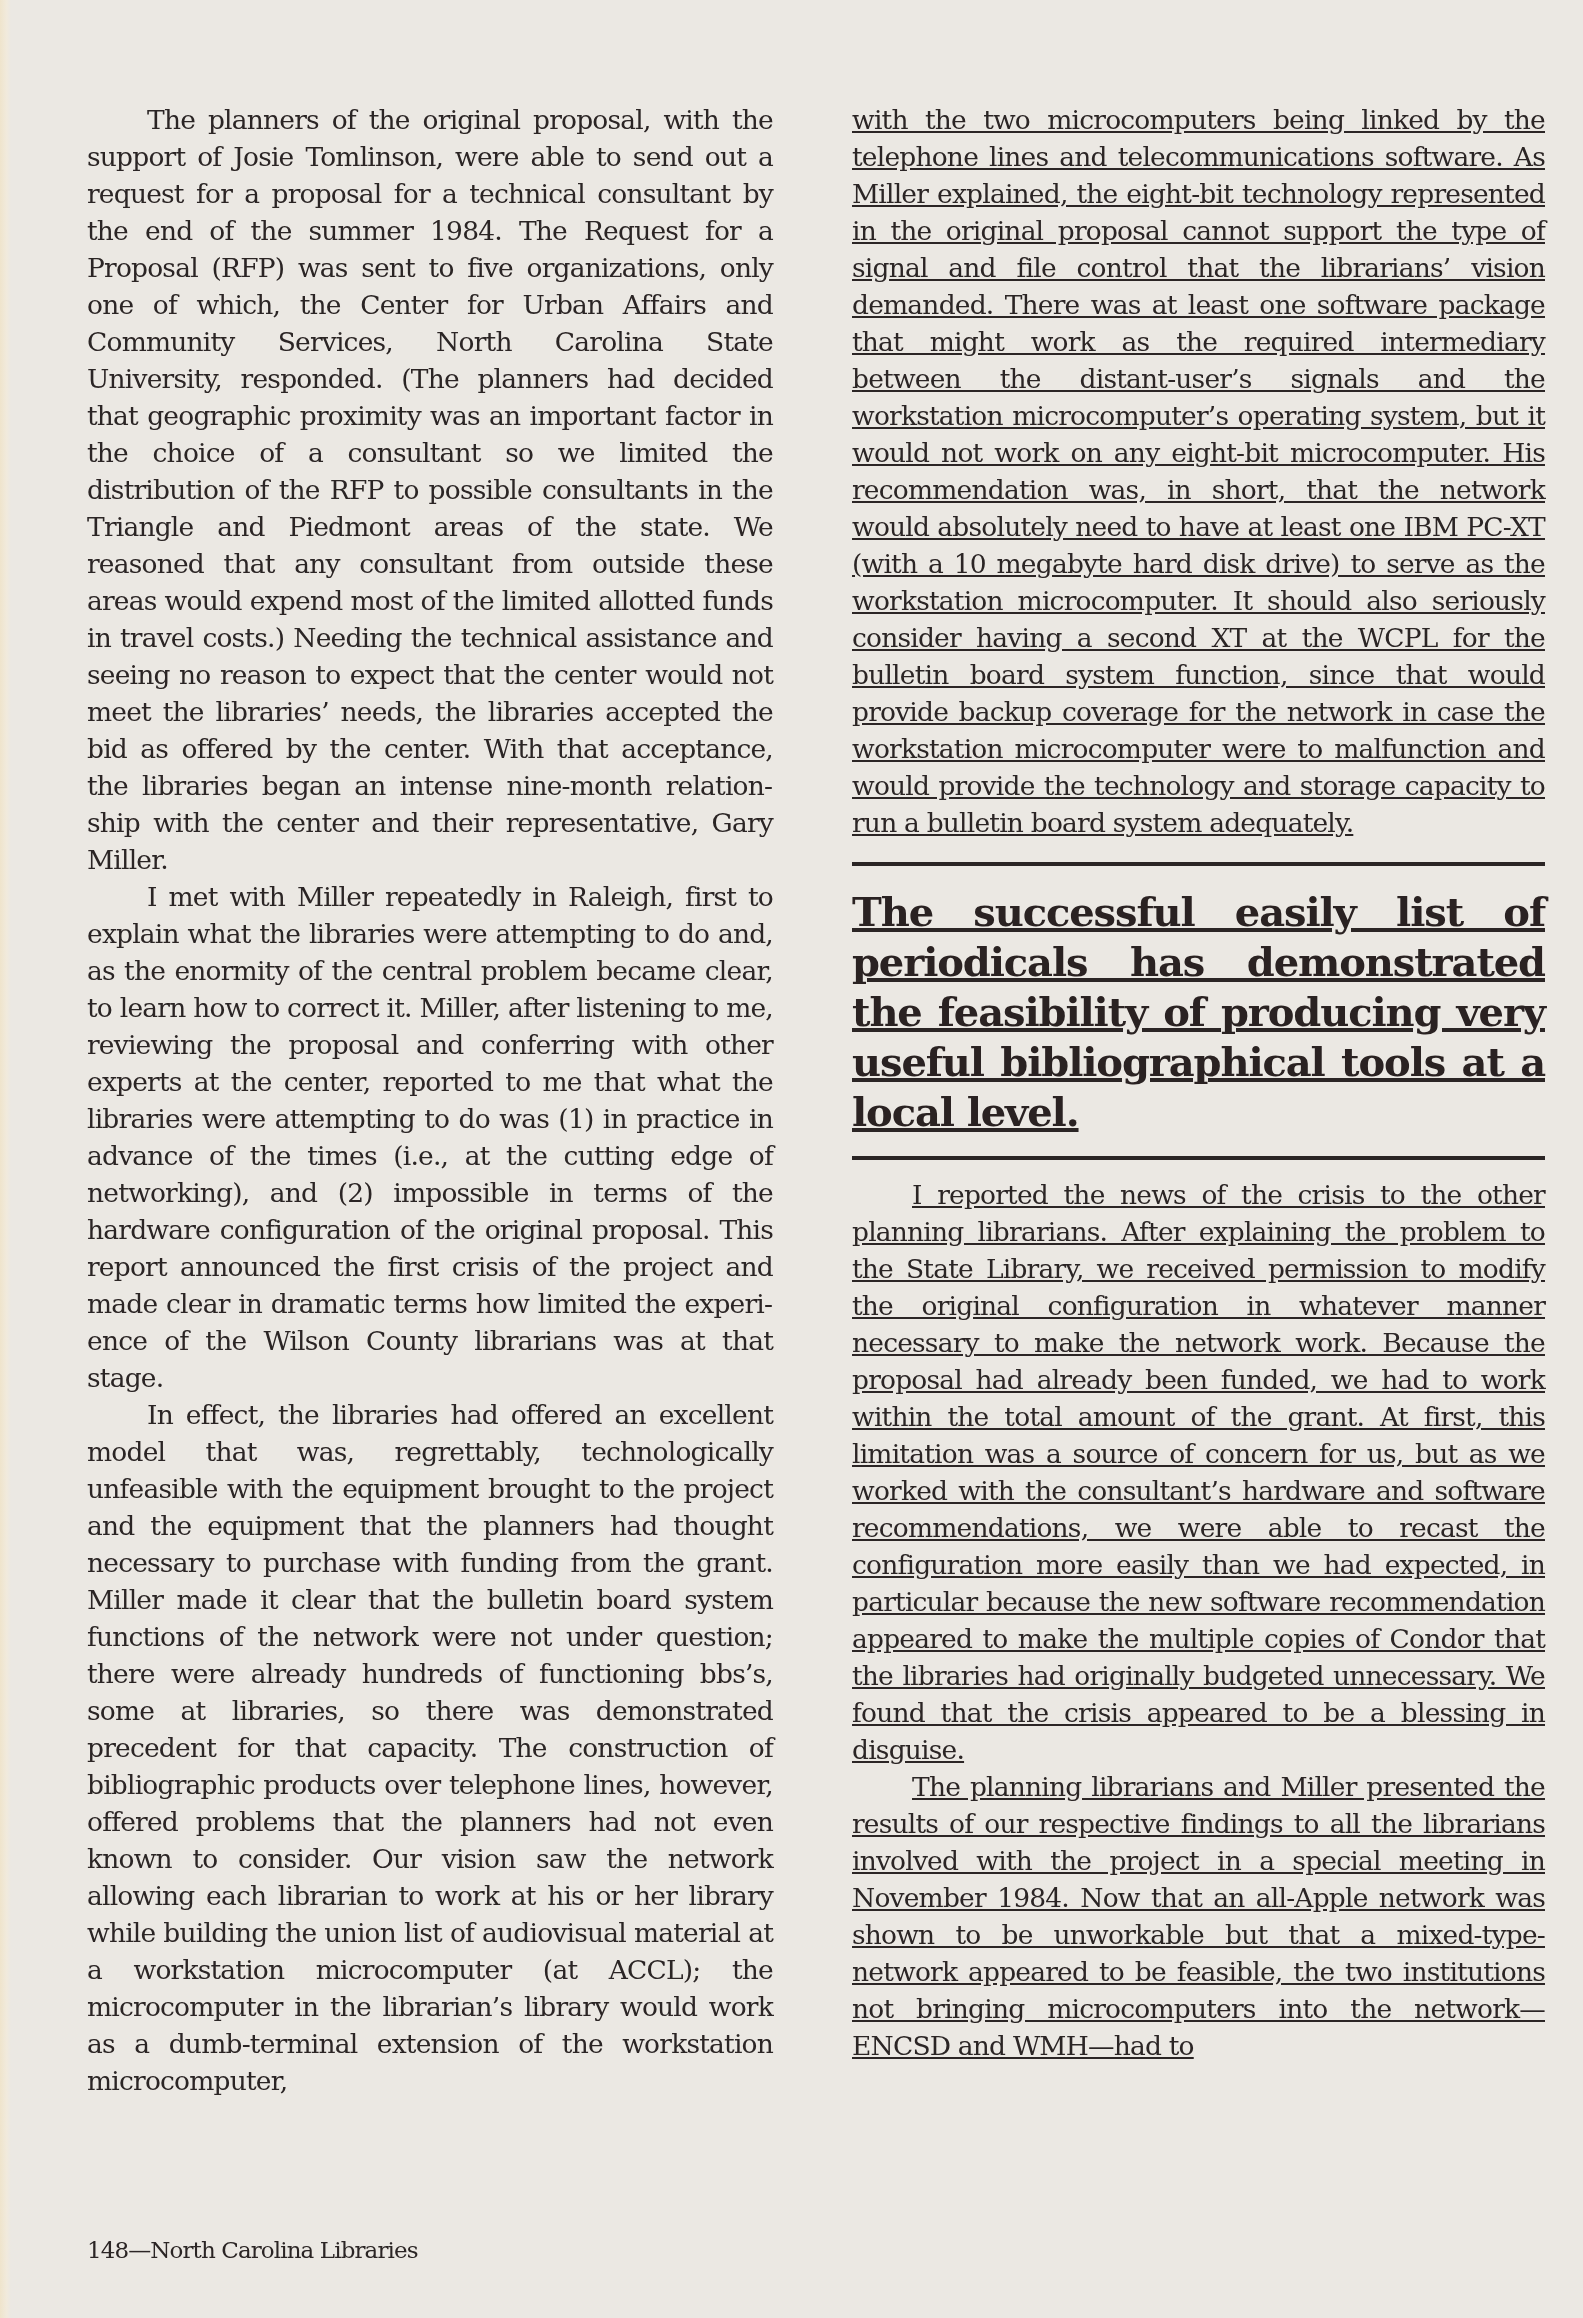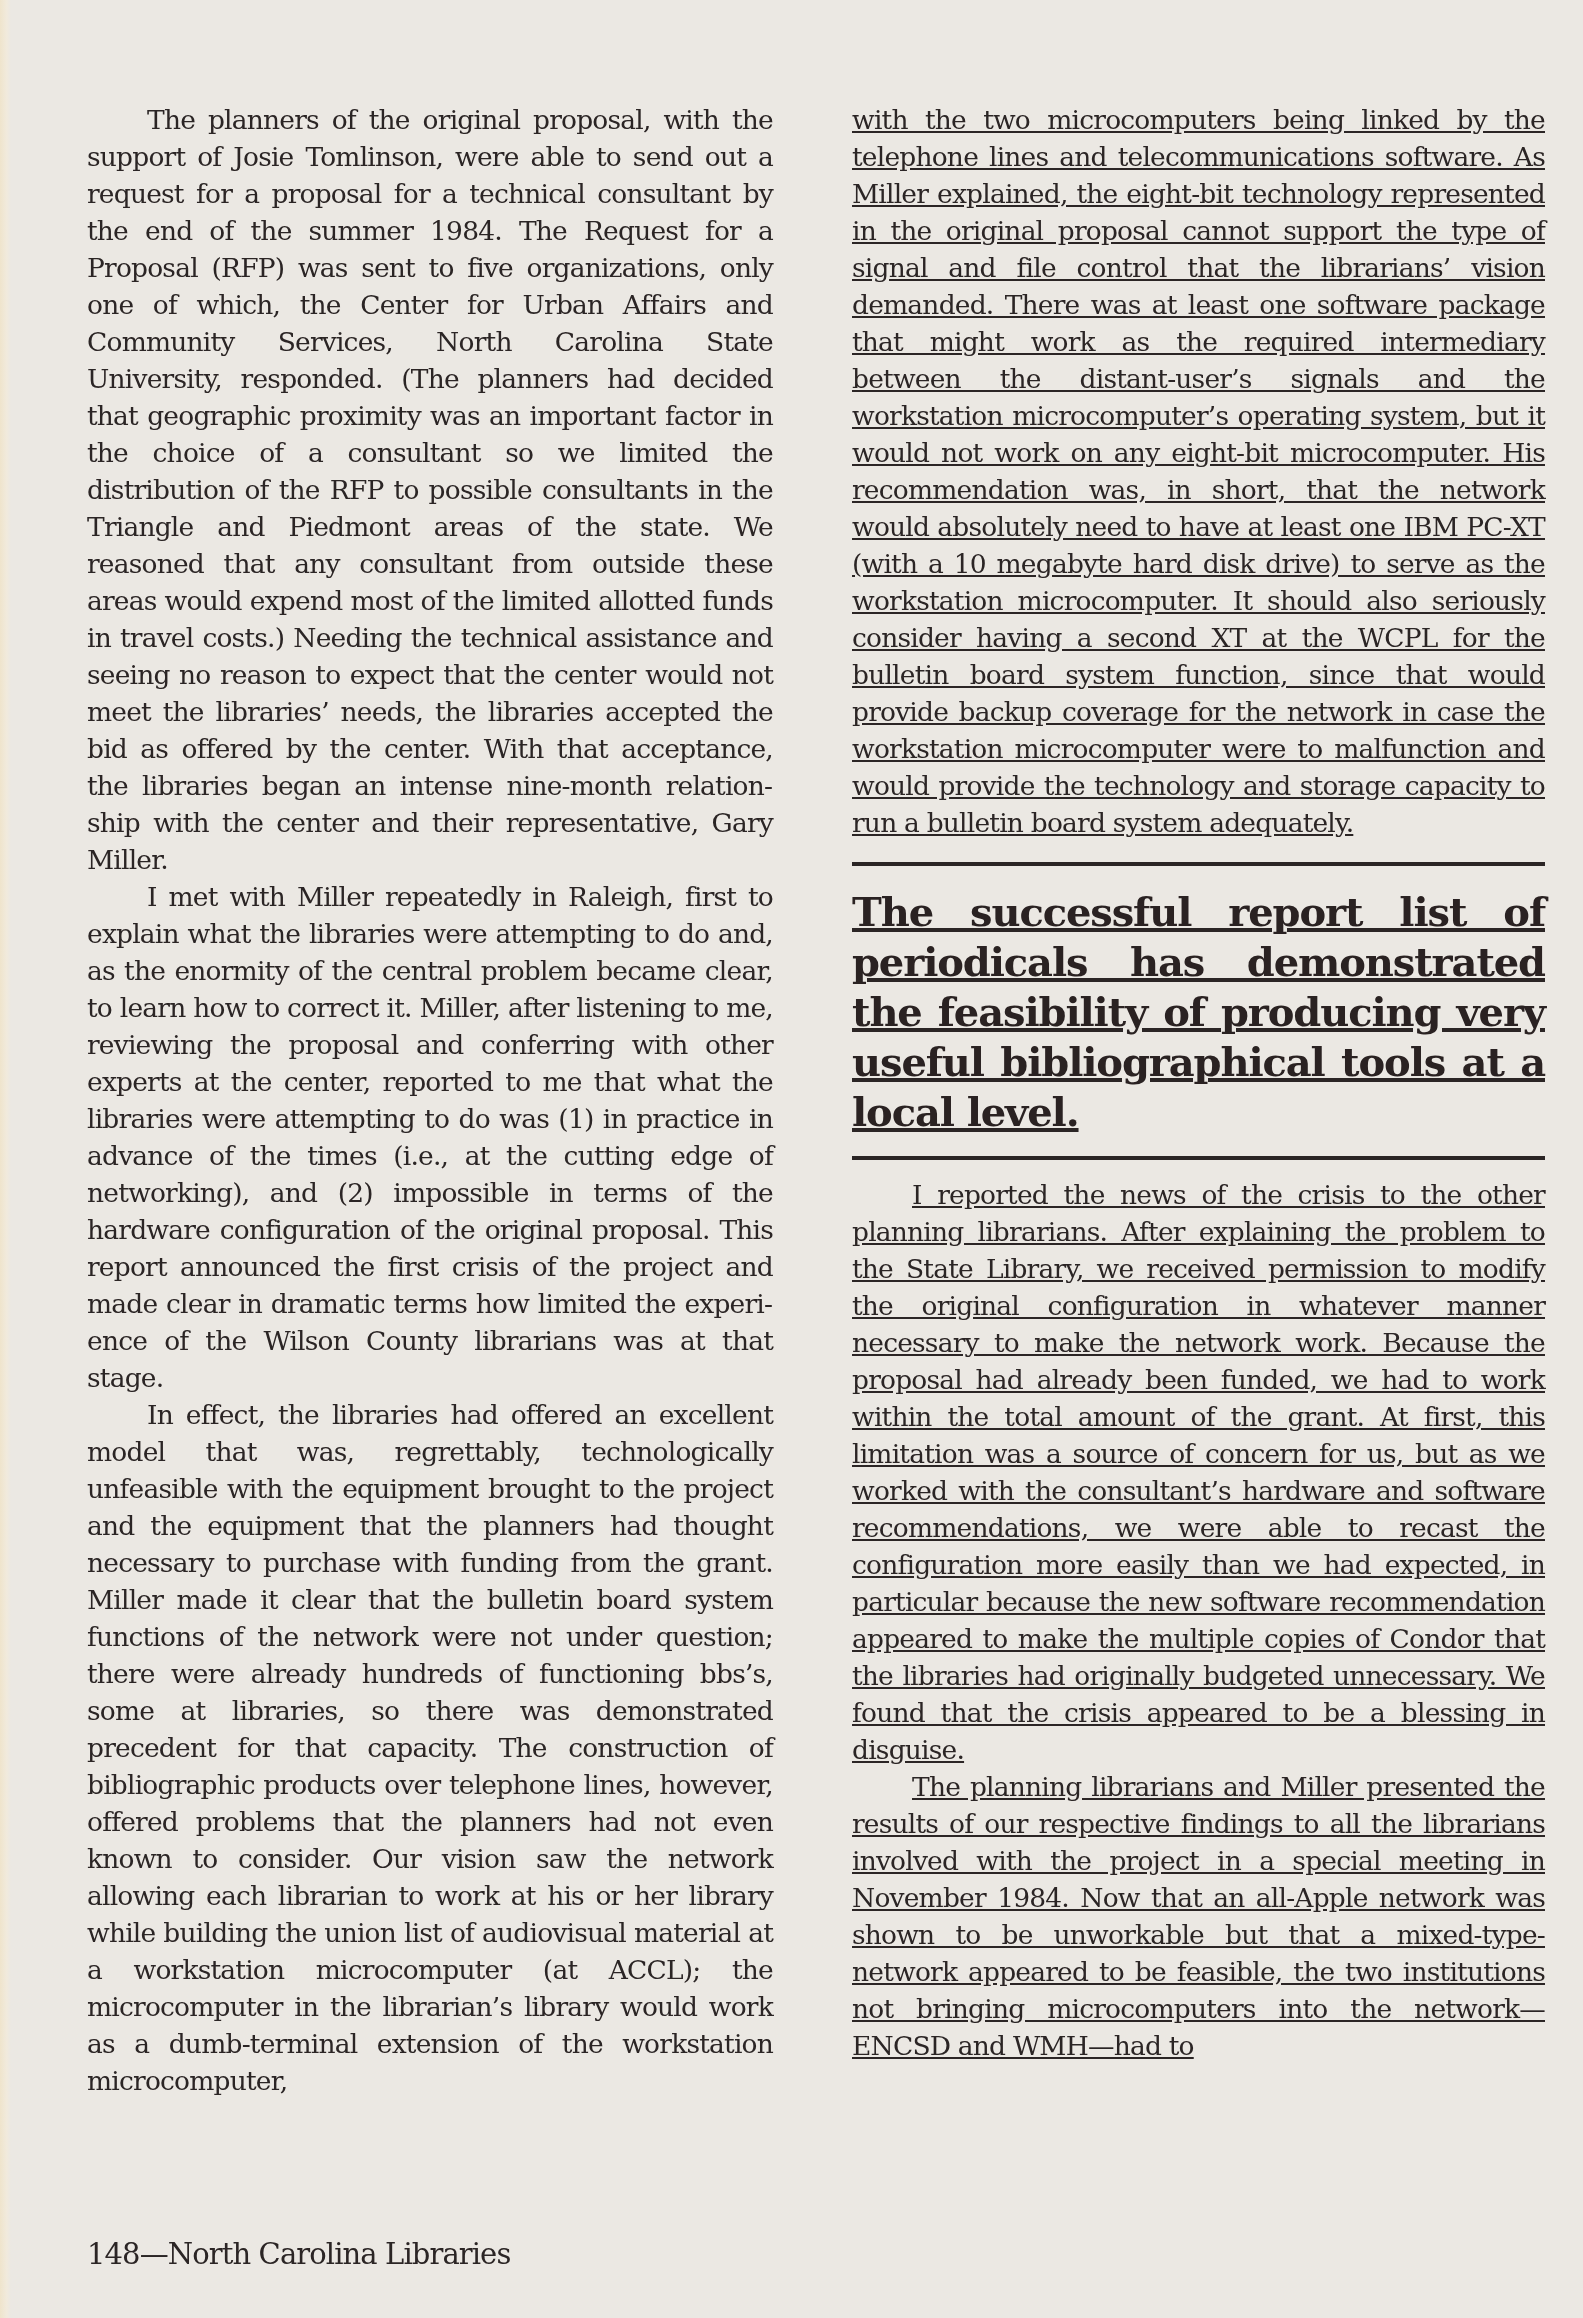--- a/index.html
+++ b/index.html
@@ -36,37 +36,37 @@
     font-family: "DejaVu Serif", "Liberation Serif", serif;
     font-weight: bold;
     font-size: 40px; line-height: 50px;
     letter-spacing: -1.1px;
     text-align: justify;
     text-align-last: left;
     color: #2a2222;
   }
   .footer {
     position: absolute; left: 87px; top: 2237px;
-    font-size: 29px; letter-spacing: -0.9px;
+    font-size: 23px; letter-spacing: -0.9px;
   }
 </style>
 </head>
 <body>
 
 <div class="edge"></div>
 
 <div class="col left">
   <p class="cont" style="text-indent:60px">The planners of the original proposal, with the support of Josie Tomlinson, were able to send out a request for a proposal for a technical con­sultant by the end of the summer 1984. The Request for a Proposal (RFP) was sent to five organizations, only one of which, the Center for Urban Affairs and Community Services, North Carolina State University, responded. (The plan­ners had decided that geographic proximity was an important factor in the choice of a consultant so we limited the distribution of the RFP to possi­ble consultants in the Triangle and Piedmont areas of the state. We reasoned that any consul­tant from outside these areas would expend most of the limited allotted funds in travel costs.) Need­ing the technical assistance and seeing no reason to expect that the center would not meet the libraries’ needs, the libraries accepted the bid as offered by the center. With that acceptance, the libraries began an intense nine-month relation­ship with the center and their representative, Gary Miller.</p>
   <p>I met with Miller repeatedly in Raleigh, first to explain what the libraries were attempting to do and, as the enormity of the central problem became clear, to learn how to correct it. Miller, after listening to me, reviewing the proposal and conferring with other experts at the center, reported to me that what the libraries were attempting to do was (1) in practice in advance of the times (i.e., at the cutting edge of network­ing), and (2) impossible in terms of the hardware configuration of the original proposal. This report announced the first crisis of the project and made clear in dramatic terms how limited the experi­ence of the Wilson County librarians was at that stage.</p>
   <p>In effect, the libraries had offered an excel­lent model that was, regrettably, technologically unfeasible with the equipment brought to the project and the equipment that the planners had thought necessary to purchase with funding from the grant. Miller made it clear that the bulletin board system functions of the network were not under question; there were already hundreds of functioning bbs’s, some at libraries, so there was demonstrated precedent for that capacity. The construction of bibliographic products over tele­phone lines, however, offered problems that the planners had not even known to consider. Our vision saw the network allowing each librarian to work at his or her library while building the union list of audiovisual material at a workstation micro­computer (at ACCL); the microcomputer in the librarian’s library would work as a dumb-terminal extension of the workstation microcomputer,</p>
 </div>
 
 <div class="col right">
   <p class="cont">with the two microcomputers being linked by the telephone lines and telecommunications soft­ware. As Miller explained, the eight-bit technology represented in the original proposal cannot support the type of signal and file control that the librarians’ vision demanded. There was at least one software package that might work as the required intermediary between the distant-user’s signals and the workstation microcomputer’s operating system, but it would not work on any eight-bit microcomputer. His recommendation was, in short, that the network would absolutely need to have at least one IBM PC-XT (with a 10 megabyte hard disk drive) to serve as the work­station microcomputer. It should also seriously consider having a second XT at the WCPL for the bulletin board system function, since that would provide backup coverage for the network in case the workstation microcomputer were to malfunc­tion and would provide the technology and storage capacity to run a bulletin board system adequately.</p>
   <div class="pullquote">
-    <div>The successful report list of periodicals has demonstrated the feasibility of producing very useful bibliographical tools at a local level.</div>
+    <div>The successful easily list of periodicals has demonstrated the feasibility of producing very useful bibliographical tools at a local level.</div>
   </div>
   <p>I reported the news of the crisis to the other planning librarians. After explaining the problem to the State Library, we received permission to modify the original configuration in whatever manner necessary to make the network work. Because the proposal had already been funded, we had to work within the total amount of the grant. At first, this limitation was a source of concern for us, but as we worked with the consultant’s hardware and software recommen­dations, we were able to recast the configuration more easily than we had expected, in particular because the new software recommendation ap­peared to make the multiple copies of Condor that the libraries had originally budgeted unnec­essary. We found that the crisis appeared to be a blessing in disguise.</p>
   <p>The planning librarians and Miller presented the results of our respective findings to all the librarians involved with the project in a special meeting in November 1984. Now that an all-Apple network was shown to be unworkable but that a mixed-type-network appeared to be feasible, the two institutions not bringing microcomputers into the network—ENCSD and WMH—had to</p>
 </div>
 
 <div class="footer">148—North Carolina Libraries</div>
 
 
 </body></html>

